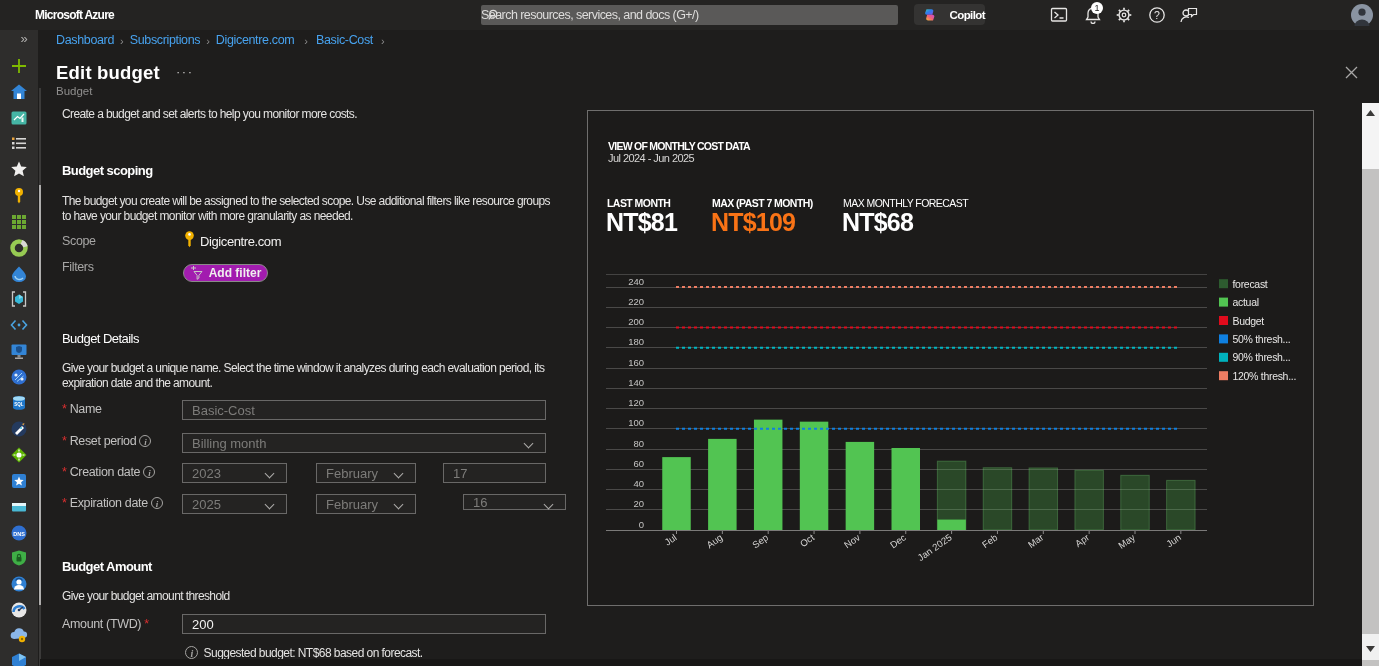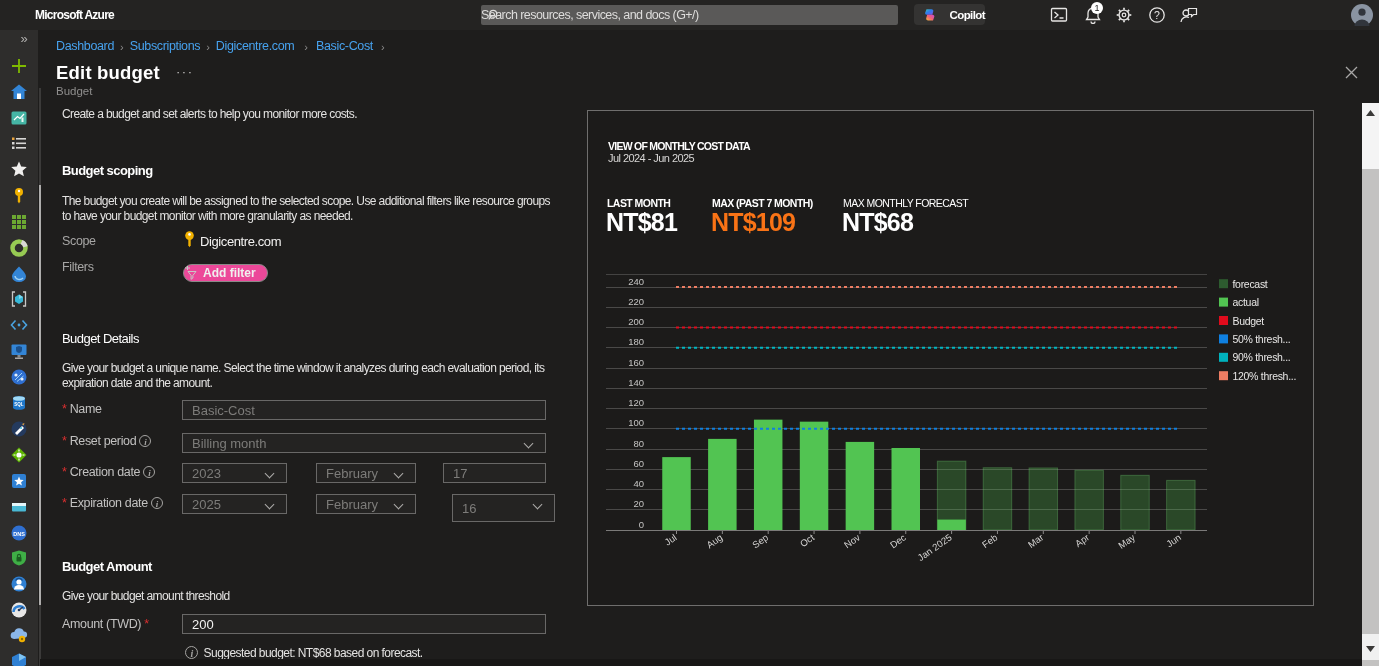--- a/index.html
+++ b/index.html
@@ -263,21 +263,21 @@
         <path d="M9 1.5 L16 5 V13 L9 16.5 L2 13 V5 Z" fill="#2f80d3"></path>
         <path d="M9 1.5 V9 L16 5" fill="#7fc3f0"></path>
       </svg>
     </div>
   </div>
 
 <div class="abs" style="left:38px;top:30px;width:3px;height:636px;background:#1e1d1c"></div>
 <div class="abs" style="left:38.5px;top:88px;width:2px;height:578px;background:#3b3a39"></div>
 <div class="abs" style="left:38.5px;top:185px;width:2px;height:420px;background:#aeadac"></div>
 
-<div class="abs" style="left:56px;top:39px;display:flex;align-items:flex-end">
+<div class="abs" style="left:56px;top:33px;display:flex;align-items:flex-end">
   <span class="bc">Dashboard</span>
     <span class="bcsep">›</span>
   <span class="bc">Subscriptions</span>
     <span class="bcsep">›</span>
   <span class="bc">Digicentre.com</span>
     <span class="bcsep" style="padding:0 8px 0 10px">›</span>
   <span class="bc">Basic-Cost</span>
     <span class="bcsep" style="padding-left:8px">›</span>
 </div>
 <div class="abs" style="left:56px;top:62px;color:#ffffff;font-size:18.5px;font-weight:bold;letter-spacing:0.2px">Edit budget</div>
@@ -292,42 +292,42 @@
 <div class="abs" style="left:62px;top:163px;color:#fff;font-size:13px;font-weight:bold;letter-spacing:-0.55px">Budget scoping</div>
 <div class="abs" style="left:62px;top:194px;width:560px;color:#e4e3e2;font-size:12px;line-height:14.5px;letter-spacing:-0.6px">The budget you create will be assigned to the selected scope. Use additional filters like resource groups<br>to have your budget monitor with more granularity as needed.</div>
 <div class="abs glabel" style="left:62px;top:234px;color:#a7a6a5">Scope</div>
 <svg class="abs" style="left:184px;top:231px" width="11" height="17" viewBox="0 0 11 17">
     <circle cx="5.5" cy="4.6" r="4.3" fill="#f2b200"></circle>
     <circle cx="5.5" cy="3.4" r="1.3" fill="#fff"></circle>
     <path d="M4.3 8 h2.4 v6.2 l-1.2 2 l-1.2 -2 z" fill="#f2b200"></path>
   </svg>
 <div class="abs" style="left:200px;top:234px;color:#f2f1f0;font-size:13px;letter-spacing:-0.4px">Digicentre.com</div>
 <div class="abs glabel" style="left:62px;top:260px;color:#a7a6a5">Filters</div>
-<div class="abs" style="left:183px;top:264px;width:85px;height:18px;border:1px solid #8a8988;border-radius:9.5px;background:#ec4899;display:flex;align-items:center;justify-content:flex-start">
+<div class="abs" style="left:183px;top:264px;width:85px;height:18px;border:1px solid #8a8988;border-radius:9.5px;background:#a21caf;display:flex;align-items:center;justify-content:center">
   <svg width="14" height="14" viewBox="0 0 14 14" style="margin-right:5px">
       <path d="M1 2 h5 M3.5 0 v4" stroke="#c8c7c6" stroke-width="1"></path>
       <path d="M4 5.5 h8 l-3.1 3.9 v2.6 l-1.8 1.3 v-3.9 z" fill="none" stroke="#c8c7c6" stroke-width="1"></path>
     </svg>
   <span style="color:#f0efee;font-size:12px;font-weight:bold">Add filter</span>
 </div>
 
 <div class="abs" style="left:62px;top:331px;color:#ffffff;font-size:13px;font-weight:normal;letter-spacing:-0.55px">Budget Details</div>
 <div class="abs" style="left:62px;top:361px;width:560px;color:#e4e3e2;font-size:12px;line-height:14.5px;letter-spacing:-0.6px">Give your budget a unique name. Select the time window it analyzes during each evaluation period, its<br>expiration date and the amount.</div>
 <div class="abs glabel" style="left:62px;top:402px"><span class="red">*</span> Name</div>
 <div class="inp" style="left:182px;top:400px;width:364px;height:20px">Basic-Cost</div>
 <div class="abs glabel" style="left:62px;top:434px"><span class="red">*</span> Reset period <span class="info">i</span></div>
 <div class="inp" style="left:182px;top:433px;width:364px;height:20px">Billing month<span class="chev"></span></div>
 <div class="abs glabel" style="left:62px;top:465px"><span class="red">*</span> Creation date <span class="info">i</span></div>
 <div class="inp" style="left:182px;top:463px;width:105px;height:20px">2023<span class="chev"></span></div>
 <div class="inp" style="left:316px;top:463px;width:100px;height:20px">February<span class="chev"></span></div>
 <div class="inp" style="left:443px;top:463px;width:103px;height:20px">17</div>
 <div class="abs glabel" style="left:62px;top:496px"><span class="red">*</span> Expiration date <span class="info">i</span></div>
 <div class="inp" style="left:182px;top:494px;width:105px;height:20px">2025<span class="chev"></span></div>
 <div class="inp" style="left:316px;top:494px;width:100px;height:20px">February<span class="chev"></span></div>
-<div class="inp" style="left:452px;top:494px;width:103px;height:28px">16<span class="chev"></span></div>
+<div class="inp" style="left:463px;top:494px;width:103px;height:16px">16<span class="chev"></span></div>
 
 <div class="abs" style="left:62px;top:559px;color:#fff;font-size:13px;font-weight:bold;letter-spacing:-0.55px">Budget Amount</div>
 <div class="abs" style="left:62px;top:589px;color:#e4e3e2;font-size:12px;letter-spacing:-0.6px">Give your budget amount threshold</div>
 <div class="abs glabel" style="left:62px;top:617px">Amount (TWD) <span class="red">*</span></div>
 <div class="inp" style="left:182px;top:614px;width:364px;height:20px;color:#f2f1f0">200</div>
 <div class="abs" style="left:185px;top:646px;color:#e4e3e2;font-size:12px;letter-spacing:-0.55px"><span class="info" style="width:13px;height:13px;line-height:13px;font-size:10px">i</span>&nbsp; Suggested budget: NT$68 based on forecast.</div>
 <div class="abs" style="left:40px;top:659px;width:1322px;height:7px;background:#181716"></div>
 
 <div class="abs" style="left:587px;top:110px;width:727px;height:496px;border:1px solid #6f6e6d;background:#1c1b1a"></div>
 <div class="abs" style="left:608px;top:140px;color:#fff;font-size:10.5px;font-weight:bold;letter-spacing:-0.75px">VIEW OF MONTHLY COST DATA</div>

